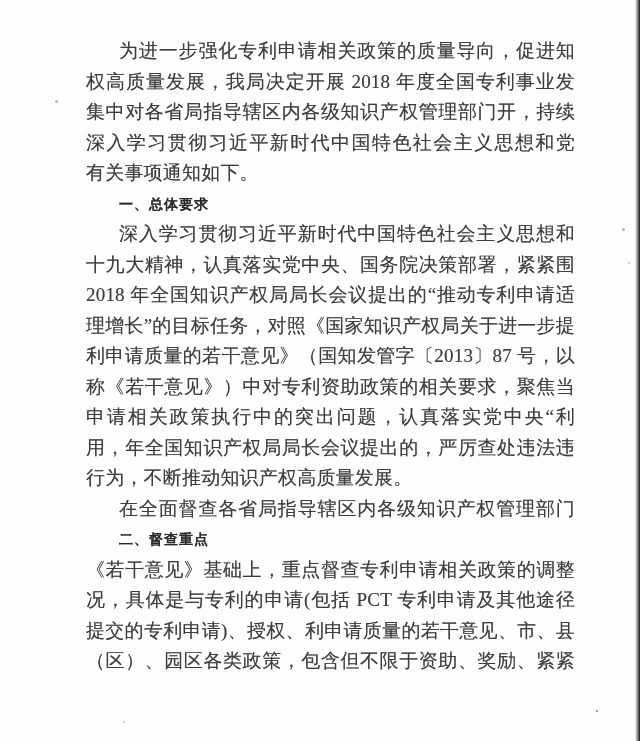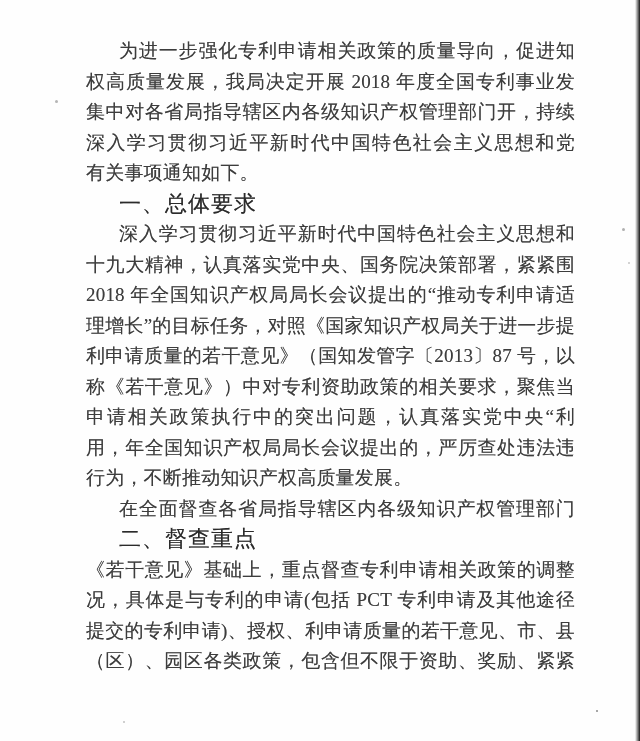--- a/index.html
+++ b/index.html
@@ -33,22 +33,22 @@
 
   .line.justify {
     text-align: justify;
     text-align-last: justify;
   }
 
   .line.indent { text-indent: 33px; }
 
   .line.heading {
     font-family: "DejaVu Sans", "Liberation Sans", sans-serif;
-    font-weight: 400;
-    font-size: 22px;
+    font-weight: 700;
+    font-size: 14px;
     color: var(--heading-ink, #2b2b2b);
     letter-spacing: 1px;
     text-shadow: 0 0 0.4px rgba(40, 40, 40, 0.6);
   }
 
   
   .scan-edge {
     position: absolute;
     top: 0;
     right: 0;

